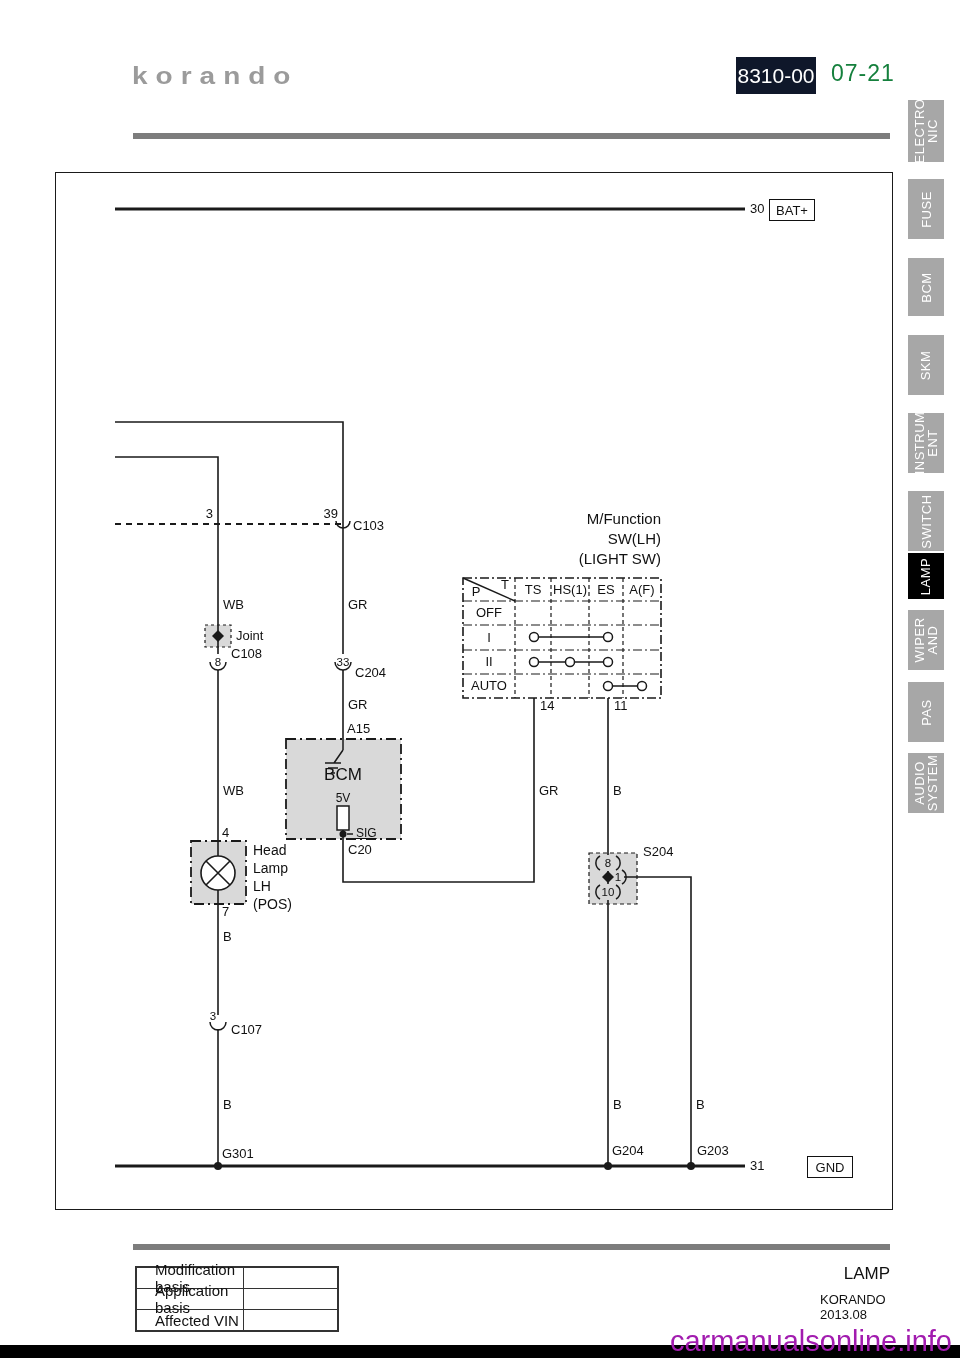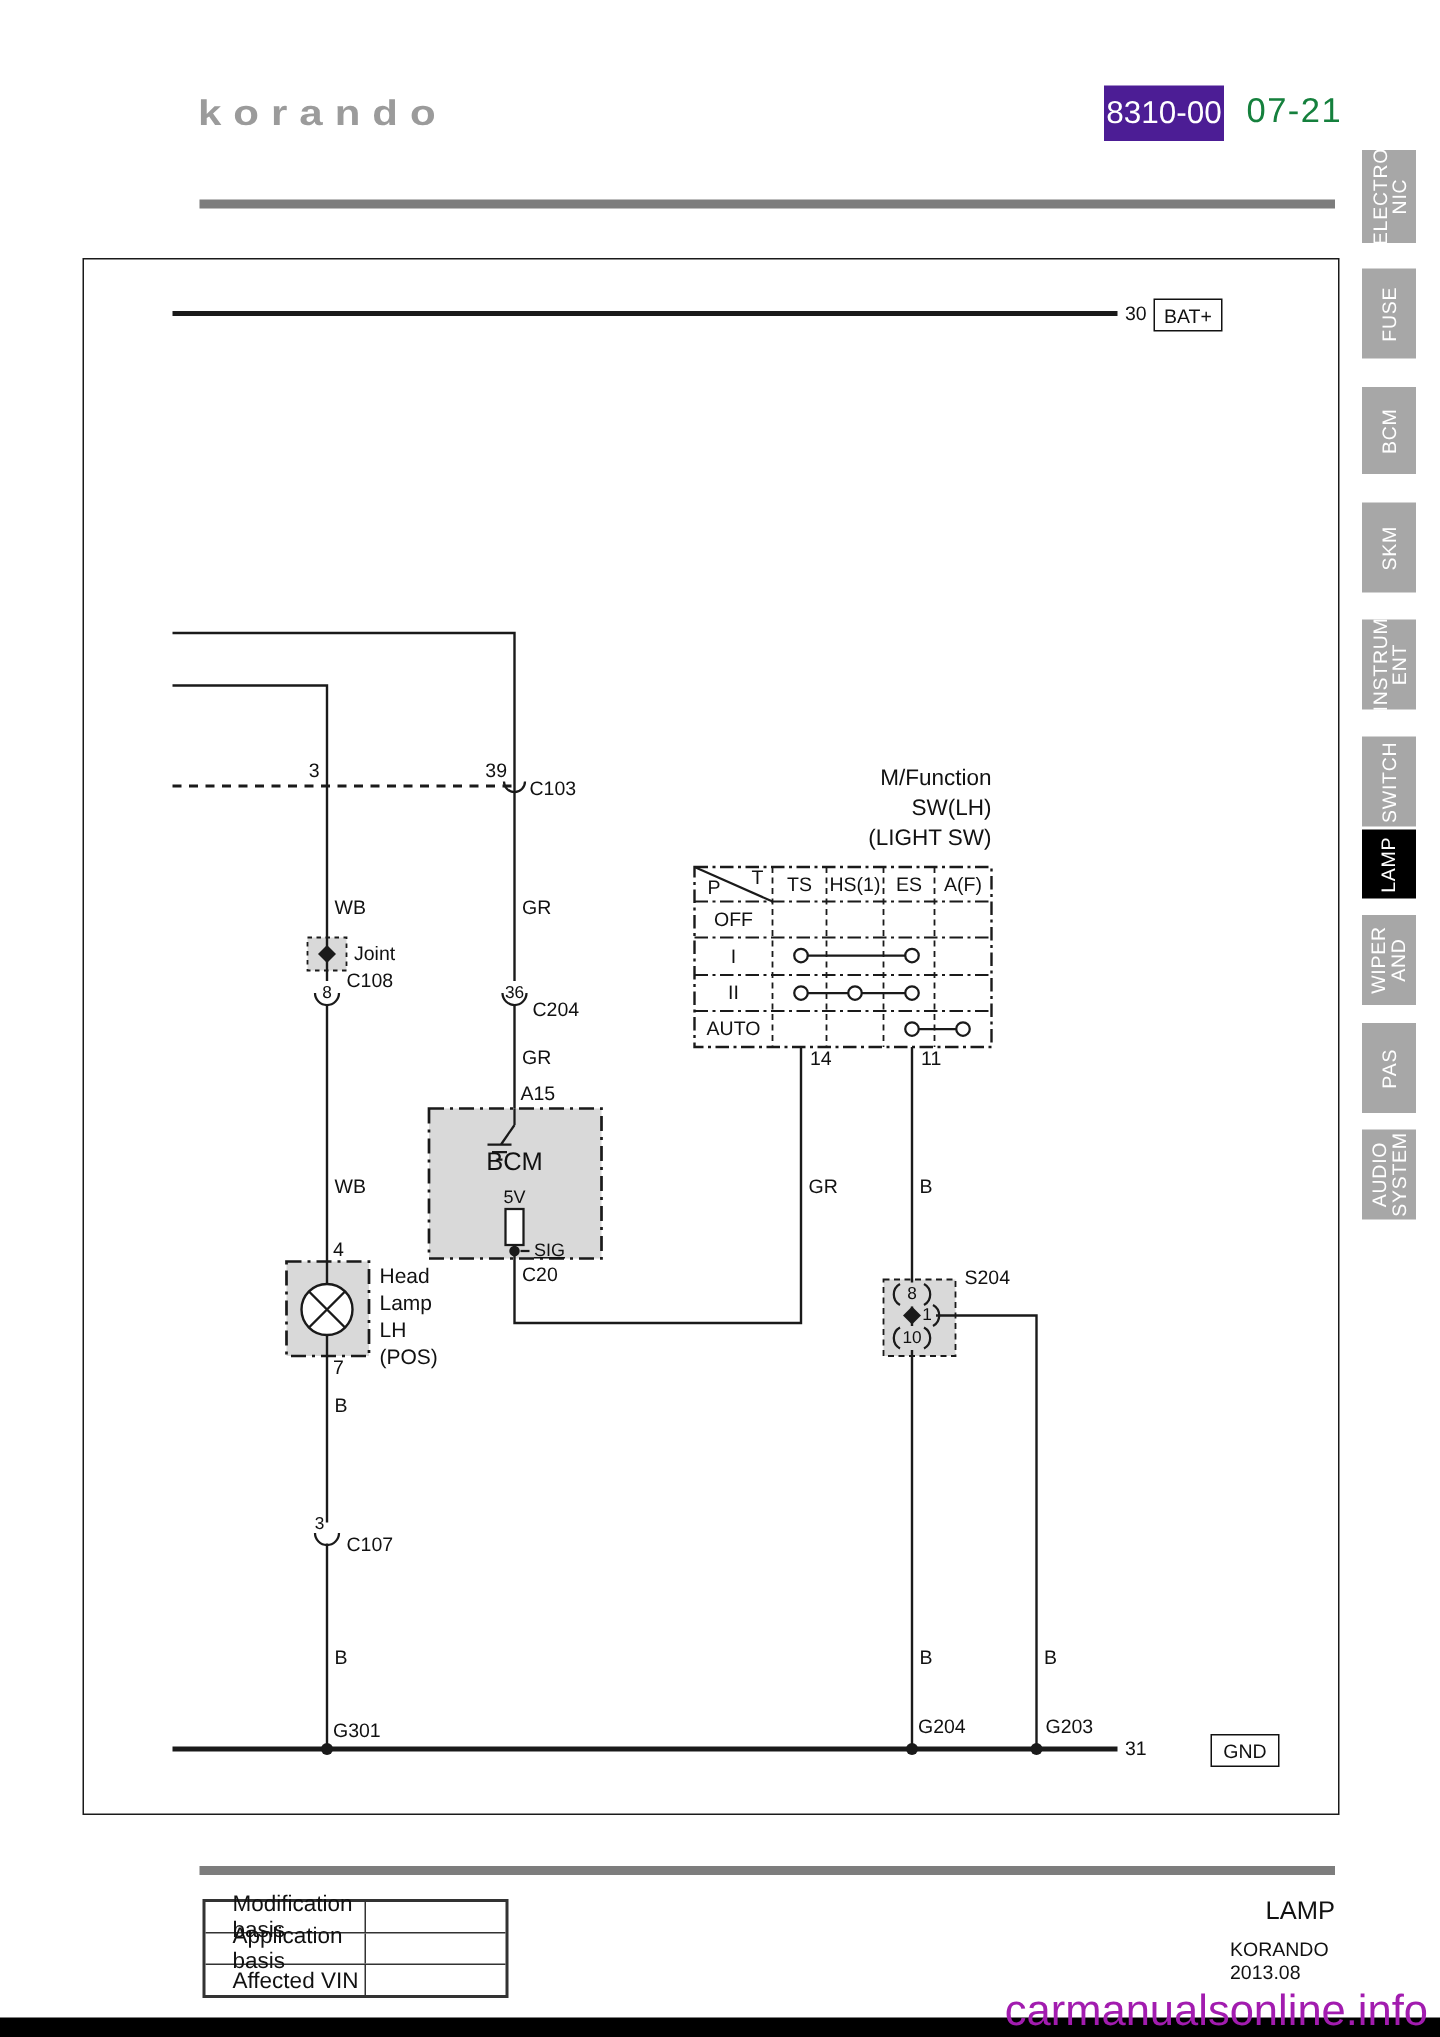--- a/index.html
+++ b/index.html
@@ -2,21 +2,21 @@
 <html><head>
 <meta charset="utf-8">
 <style>
   html,body{margin:0;padding:0;background:#fff;}
   body{width:960px;height:1358px;position:relative;overflow:hidden;
        font-family:"Liberation Sans",sans-serif;color:#111;}
 
   
   .logo{position:absolute;left:132px;top:60px;font-size:28px;font-weight:bold;
         color:#9b9b9b;letter-spacing:8px;transform:scaleY(.85);}
-  .badge{position:absolute;left:736px;top:57px;width:80px;height:37px;background:#4c1d95;
+  .badge{position:absolute;left:736px;top:57px;width:80px;height:37px;background:#0f172a;
          color:#fff;font-size:21px;display:flex;align-items:center;justify-content:center;}
   .pagenum{position:absolute;left:831px;top:60px;font-size:23px;color:#15803d;letter-spacing:1px;}
   .hrule{position:absolute;left:133px;width:757px;height:6px;background:#7d7d7d;}
   .rule-top{top:133px;} .rule-bottom{top:1244px;}
 
   
   .vtab{position:absolute;left:908px;width:36px;background:#a7a7a7;color:#fff;
         display:flex;align-items:center;justify-content:center;overflow:visible;}
   .vtab span{transform:rotate(-90deg);white-space:pre-line;text-align:center;
              font-size:13px;line-height:13px;letter-spacing:.5px;}
@@ -194,21 +194,21 @@
 LH
 (POS)</div>
   <div class="lbl" style="left:166px;top:739px;">7</div>
   <div class="lbl" style="left:167px;top:764px;">B</div>
   <div class="lbl c pin" style="left:157px;top:843px;">3</div>
   <div class="lbl" style="left:175px;top:857px;">C107</div>
   <div class="lbl" style="left:167px;top:932px;">B</div>
   <div class="lbl" style="left:166px;top:981px;">G301</div>
 
   <div class="lbl" style="left:292px;top:432px;">GR</div>
-  <div class="lbl c pin" style="left:287px;top:489px;">36</div>
+  <div class="lbl c pin" style="left:287px;top:489px;">33</div>
   <div class="lbl" style="left:299px;top:500px;">C204</div>
   <div class="lbl" style="left:292px;top:532px;">GR</div>
   <div class="lbl" style="left:291px;top:556px;">A15</div>
   <div class="lbl c big" style="left:287px;top:602px;">BCM</div>
   <div class="lbl c sm" style="left:287px;top:625px;">5V</div>
   <div class="lbl sm u" style="left:300px;top:660px;">SIG</div>
   <div class="lbl" style="left:292px;top:677px;">C20</div>
   <div class="lbl" style="left:483px;top:618px;">GR</div>
 
   <div class="sw-title">M/Function

